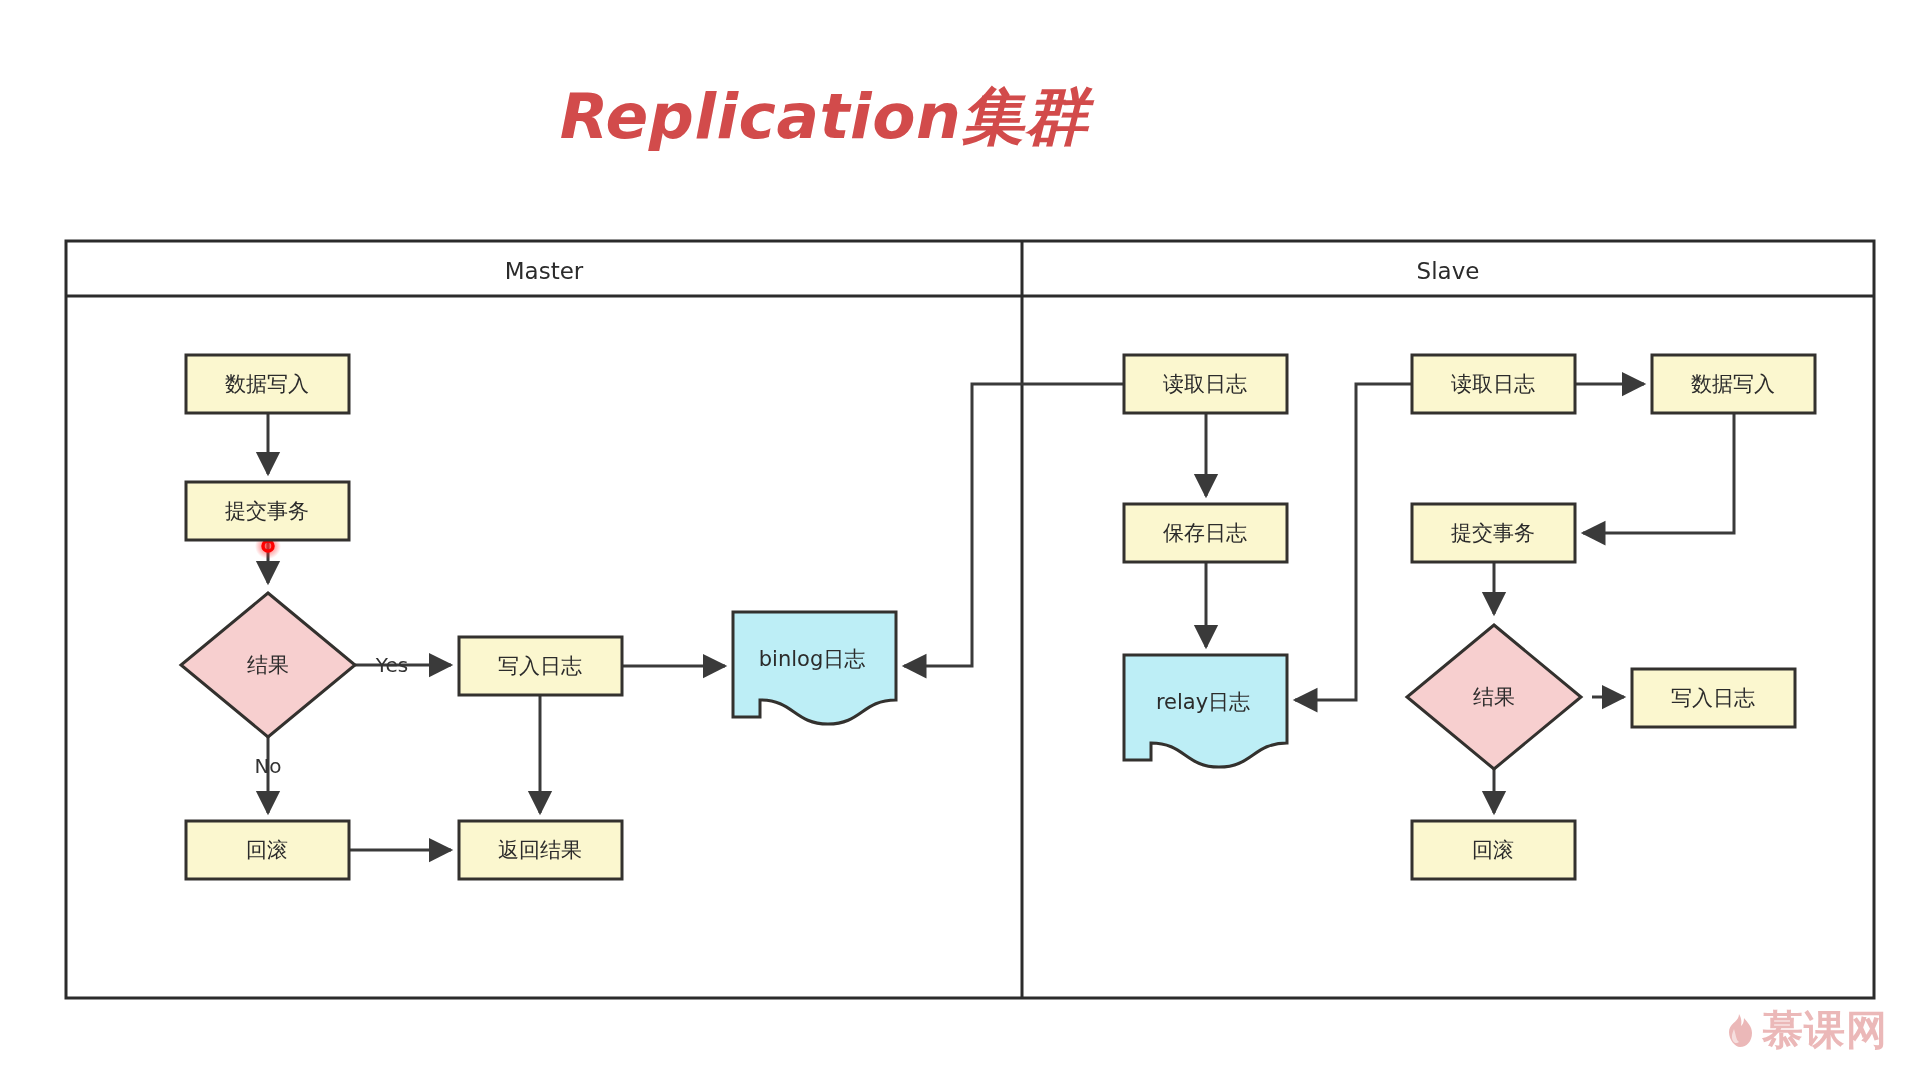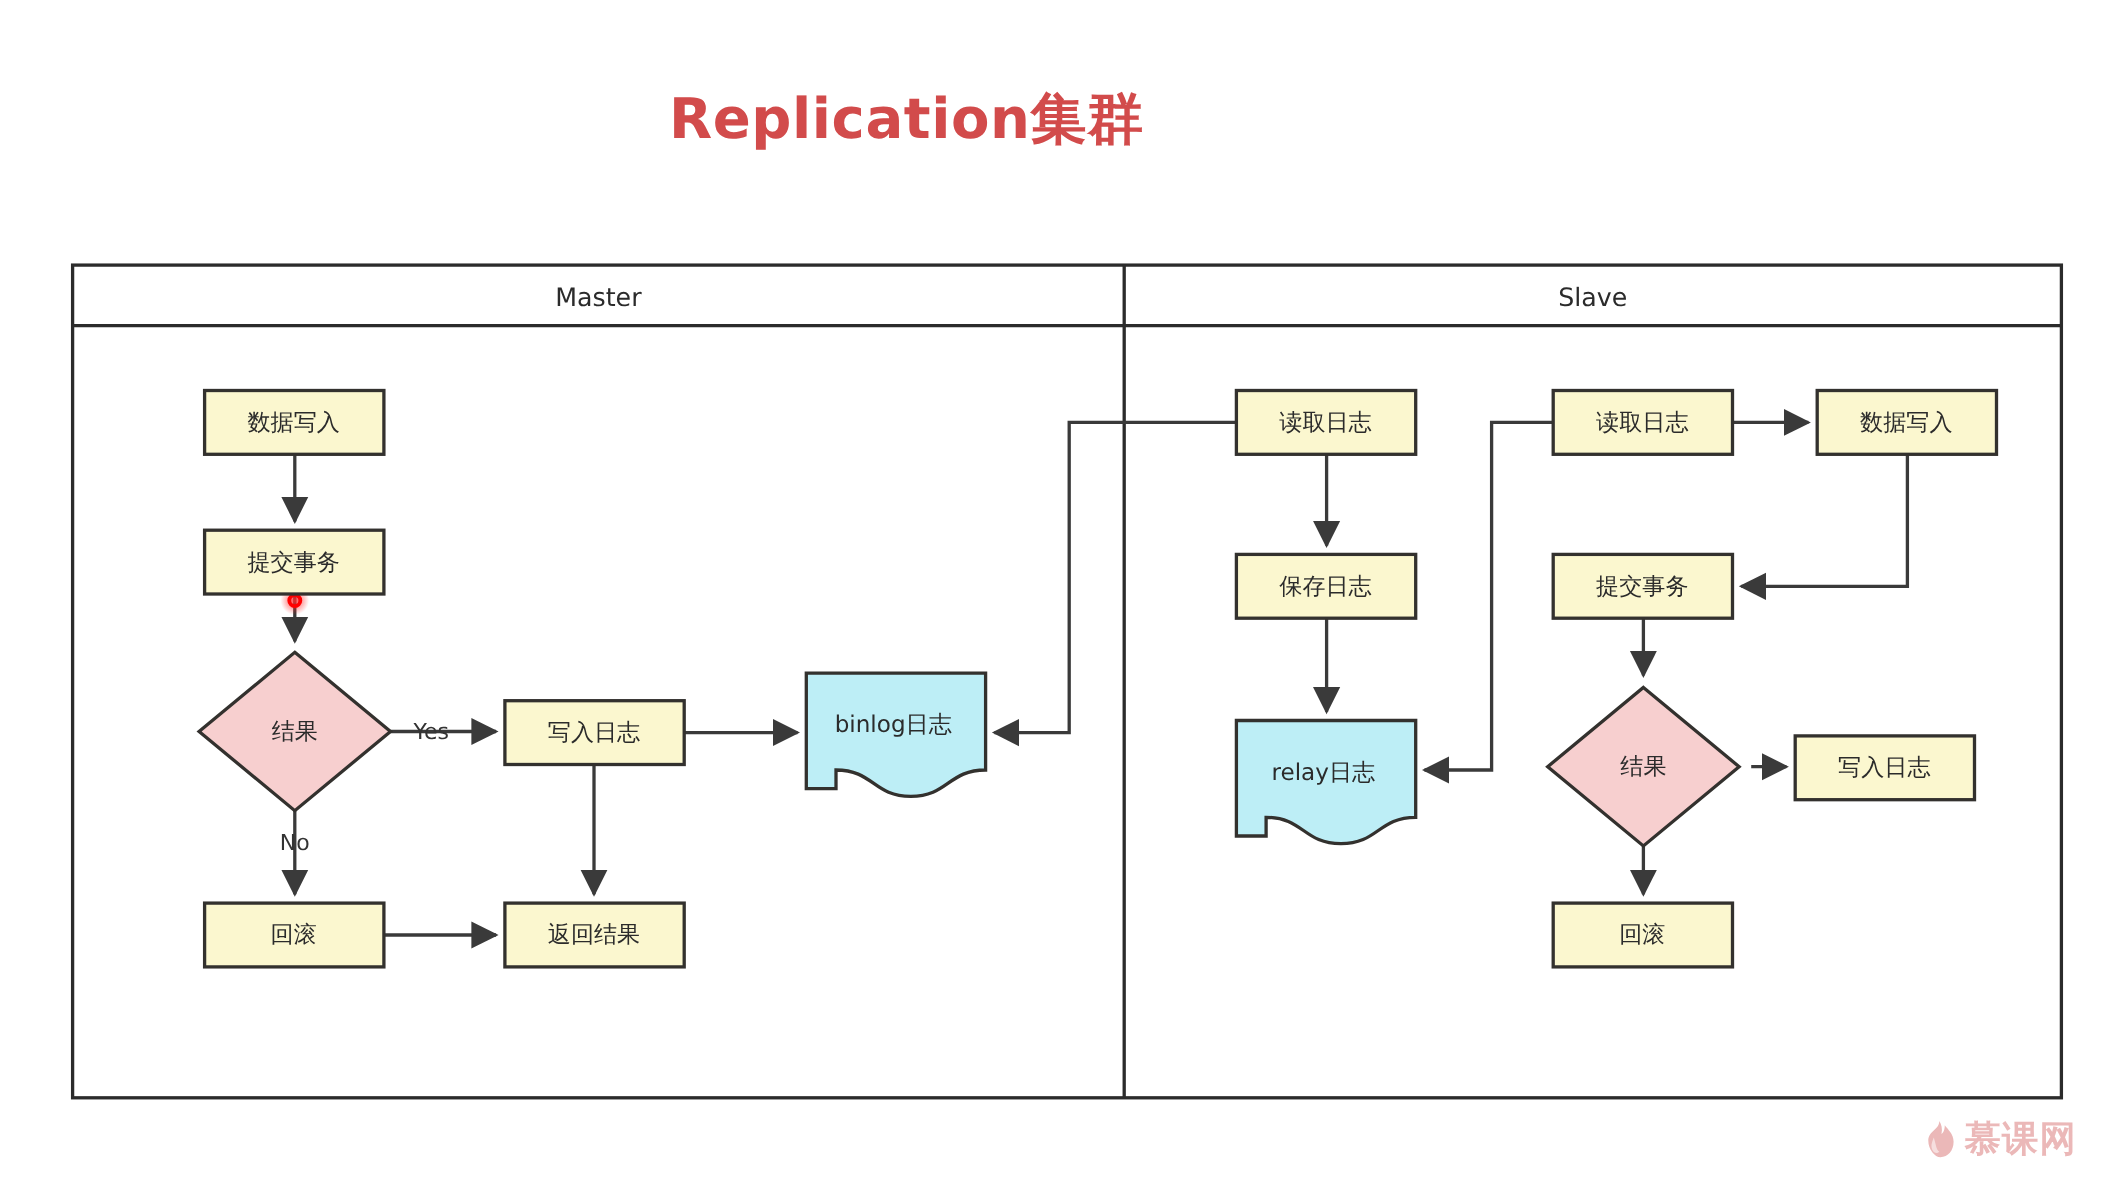--- a/index.html
+++ b/index.html
@@ -1,21 +1,22 @@
 <!DOCTYPE html>
 <html><head>
 <meta charset="utf-8">
 <style>
   html,body{margin:0;padding:0;background:#ffffff;}
   body{width:1920px;height:1080px;overflow:hidden;font-family:"Liberation Sans","DejaVu Sans",sans-serif;}
   #stage{position:relative;width:1920px;height:1080px;background:#fff;}
   #title{
     position:absolute;left:0;top:74px;width:1648px;text-align:center;
-    font-size:51px;font-weight:bold;color:#d24b4b;letter-spacing:.5px;
+    font-size:63px;font-weight:bold;color:#d24b4b;letter-spacing:.5px;
     font-family:"DejaVu Sans","Liberation Sans",sans-serif;
+    font-style:italic;
   }
   #chart{position:absolute;left:0;top:0;width:1920px;height:1080px;}
   .nodeLabel{
     font-family:"DejaVu Sans","Liberation Sans",sans-serif;
     font-size:21px;fill:#2b2b2b;dominant-baseline:middle;text-anchor:middle;
   }
   .laneLabel{
     font-family:"DejaVu Sans","Liberation Sans",sans-serif;
     font-size:23px;fill:#2b2b2b;dominant-baseline:middle;text-anchor:middle;
   }
@@ -27,21 +28,21 @@
   .boxDec{fill:#f7cfcf;stroke:#33312e;stroke-width:3;}
   .boxDoc{fill:#bdeef6;stroke:#33312e;stroke-width:3;}
   .lane{fill:none;stroke:#2b2b2b;stroke-width:3;}
   .link{fill:none;stroke:#3a3a3a;stroke-width:3;}
   #watermark{
     position:absolute;right:32px;bottom:22px;display:flex;align-items:center;gap:8px;
     opacity:.62;
   }
   #watermark .wm-text{
     font-family:"DejaVu Sans","Liberation Sans",sans-serif;
-    font-size:33px;font-weight:bold;color:#e08d8d;letter-spacing:1px;
+    font-size:41px;font-weight:bold;color:#e08d8d;letter-spacing:1px;
   }
 </style>
 </head>
 <body>
 
 <div id="stage">
 
   <div id="title">Replication集群</div>
 
   <svg id="chart" viewBox="0 0 1920 1080">

